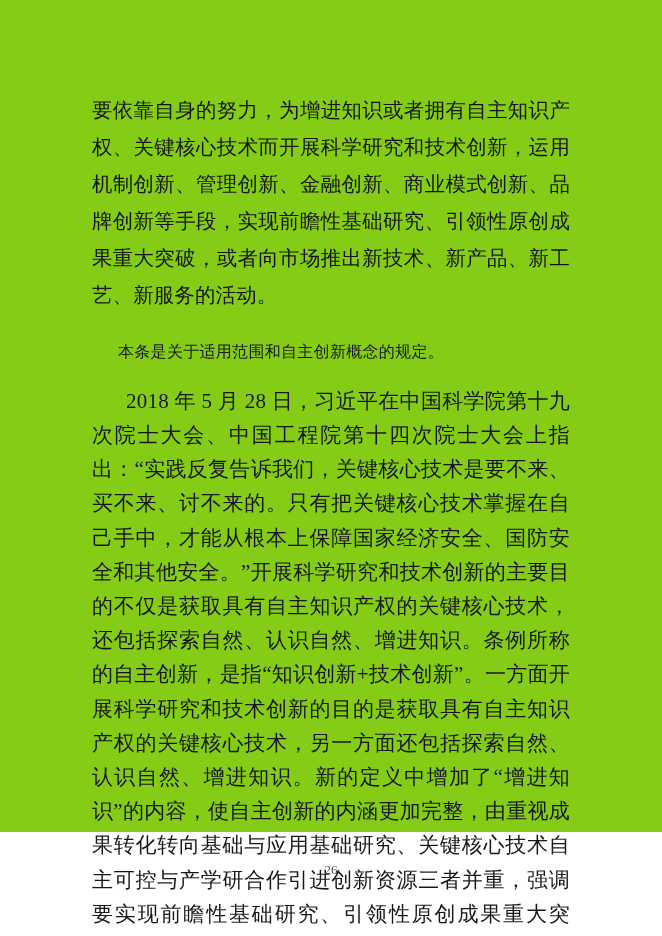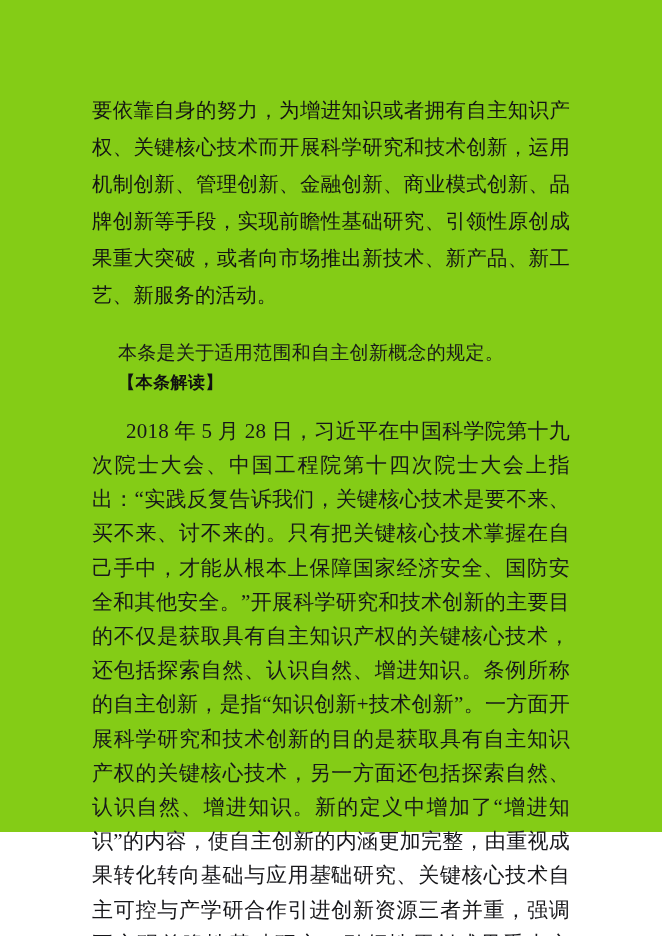--- a/index.html
+++ b/index.html
@@ -52,22 +52,22 @@
     font-size: 17px;
     line-height: 30px;
     font-weight: bold;
     color: #111111;
     padding-left: 26px;
     letter-spacing: 0.5px;
   }
 
   
   .kai-text {
-    font-family: Liberation Serif, serif;
-    font-size: 19px;
+    font-family: Liberation Mono, monospace;
+    font-size: 16px;
     line-height: 30px;
     color: #1a1a1a;
     padding-left: 26px;
     letter-spacing: 0.3px;
   }
 
   .kai-para {
     font-family: "Liberation Serif", "DejaVu Serif", serif;
     font-size: 21px;
     line-height: 34.2px;
@@ -101,21 +101,20 @@
 
   <div class="content">
 
     <p class="hei-block first">要依靠自身的努力，为增进知识或者拥有自主知识产权、关键核心技术而开展科学研究和技术创新，运用机制创新、管理创新、金融创新、商业模式创新、品牌创新等手段，实现前瞻性基础研究、引领性原创成果重大突破，或者向市场推出新技术、新产品、新工艺、新服务的活动。</p>
 
     <div class="gap-small"></div>
 
 
     <div class="kai-text">本条是关于适用范围和自主创新概念的规定。</div>
 
-    <div class="kai-heading">【本条解读】</div>
 
     <div class="gap-after-heading"></div>
 
     <p class="kai-para">2018 年 5 月 28 日，习近平在中国科学院第十九次院士大会、中国工程院第十四次院士大会上指出：“实践反复告诉我们，关键核心技术是要不来、买不来、讨不来的。只有把关键核心技术掌握在自己手中，才能从根本上保障国家经济安全、国防安全和其他安全。”开展科学研究和技术创新的主要目的不仅是获取具有自主知识产权的关键核心技术，还包括探索自然、认识自然、增进知识。条例所称的自主创新，是指“知识创新+技术创新”。一方面开展科学研究和技术创新的目的是获取具有自主知识产权的关键核心技术，另一方面还包括探索自然、认识自然、增进知识。新的定义中增加了“增进知识”的内容，使自主创新的内涵更加完整，由重视成果转化转向基础与应用基础研究、关键核心技术自主可控与产学研合作引进创新资源三者并重，强调要实现前瞻性基础研究、引领性原创成果重大突破，注重延伸到创新链条前端，进行自主创新的全链条布局。</p>
 
   </div>
 
   <div class="page-number">26</div>
 
 </div>

